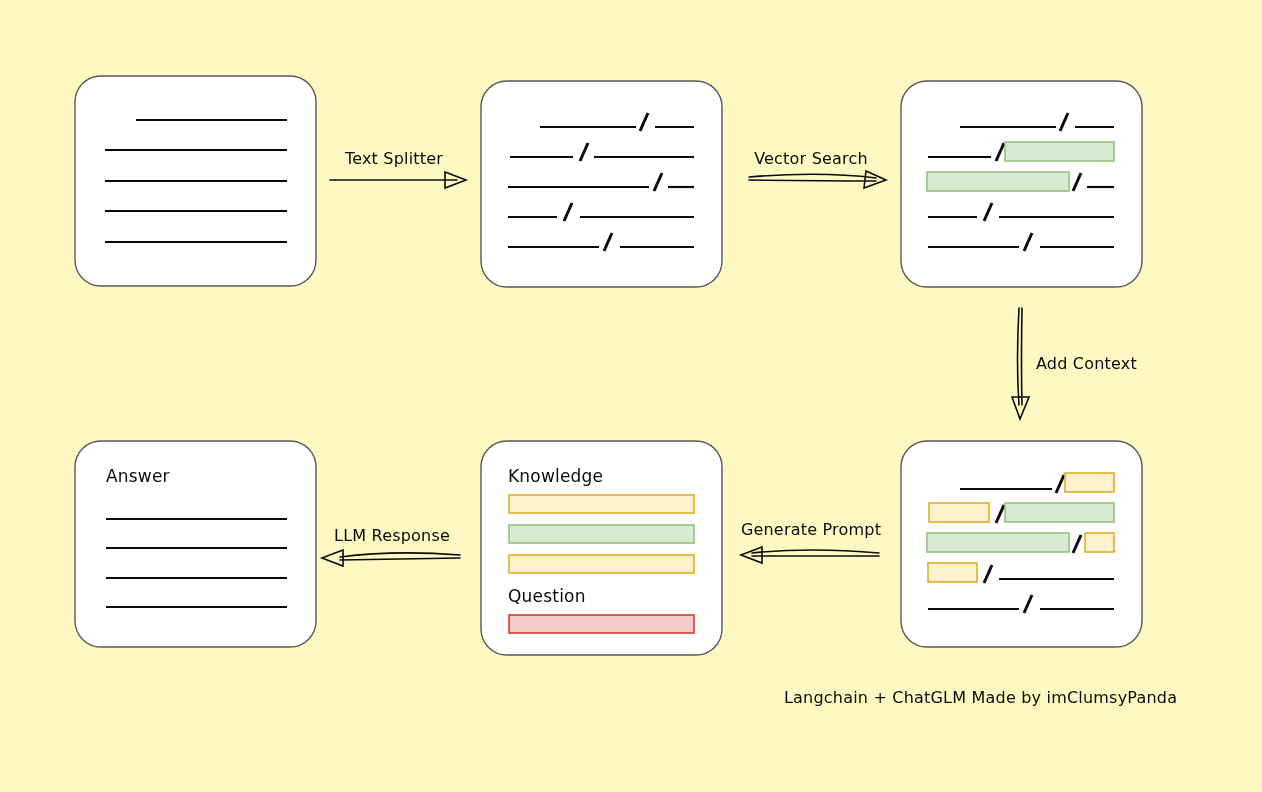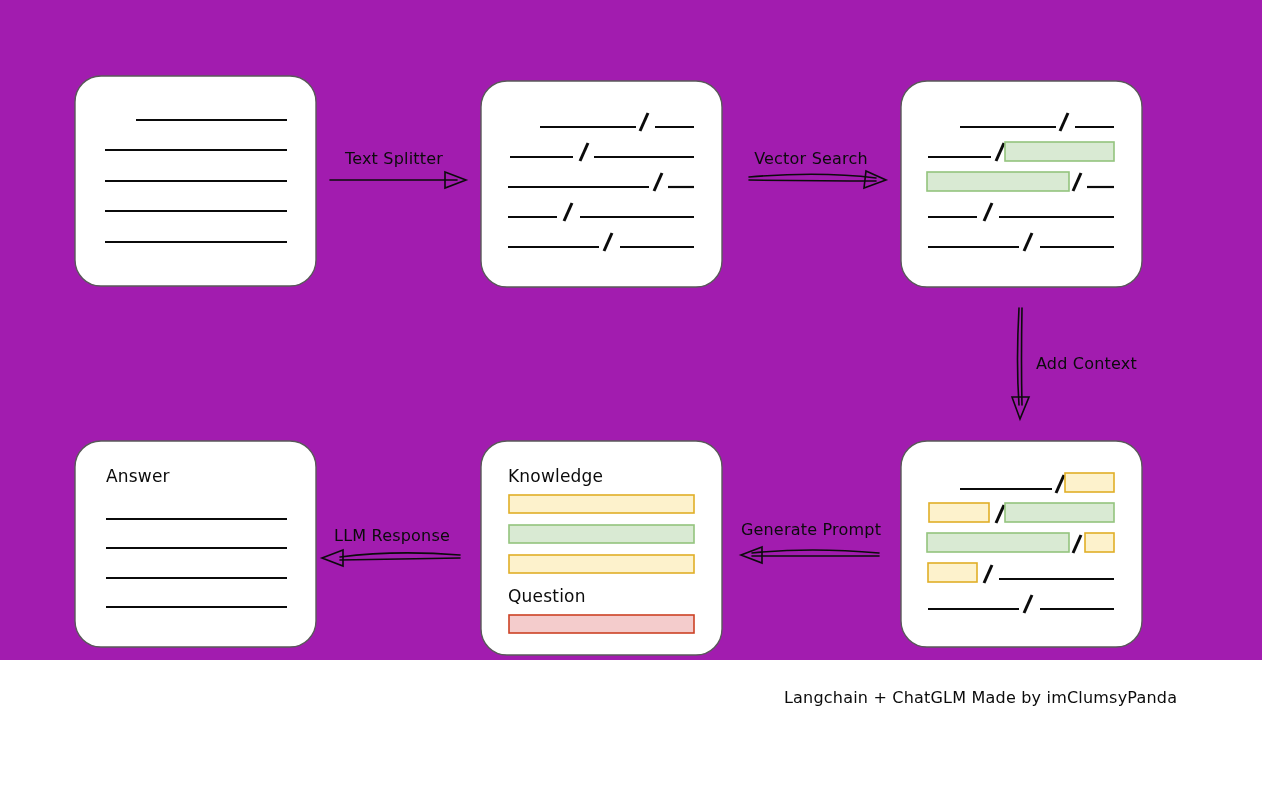--- a/index.html
+++ b/index.html
@@ -9,22 +9,22 @@
   }
   body {
     width: 1262px;
     height: 792px;
     font-family: "DejaVu Sans", sans-serif;
     overflow: hidden;
   }
   #diagram-root {
     position: relative;
     width: 1262px;
-    height: 660px;
-    background: #a21caf;
+    height: 792px;
+    background: #fef9c3;
   }
   svg.canvas {
     position: absolute;
     top: 0;
     left: 0;
     width: 1262px;
     height: 792px;
     display: block;
   }
   .box-outline {

